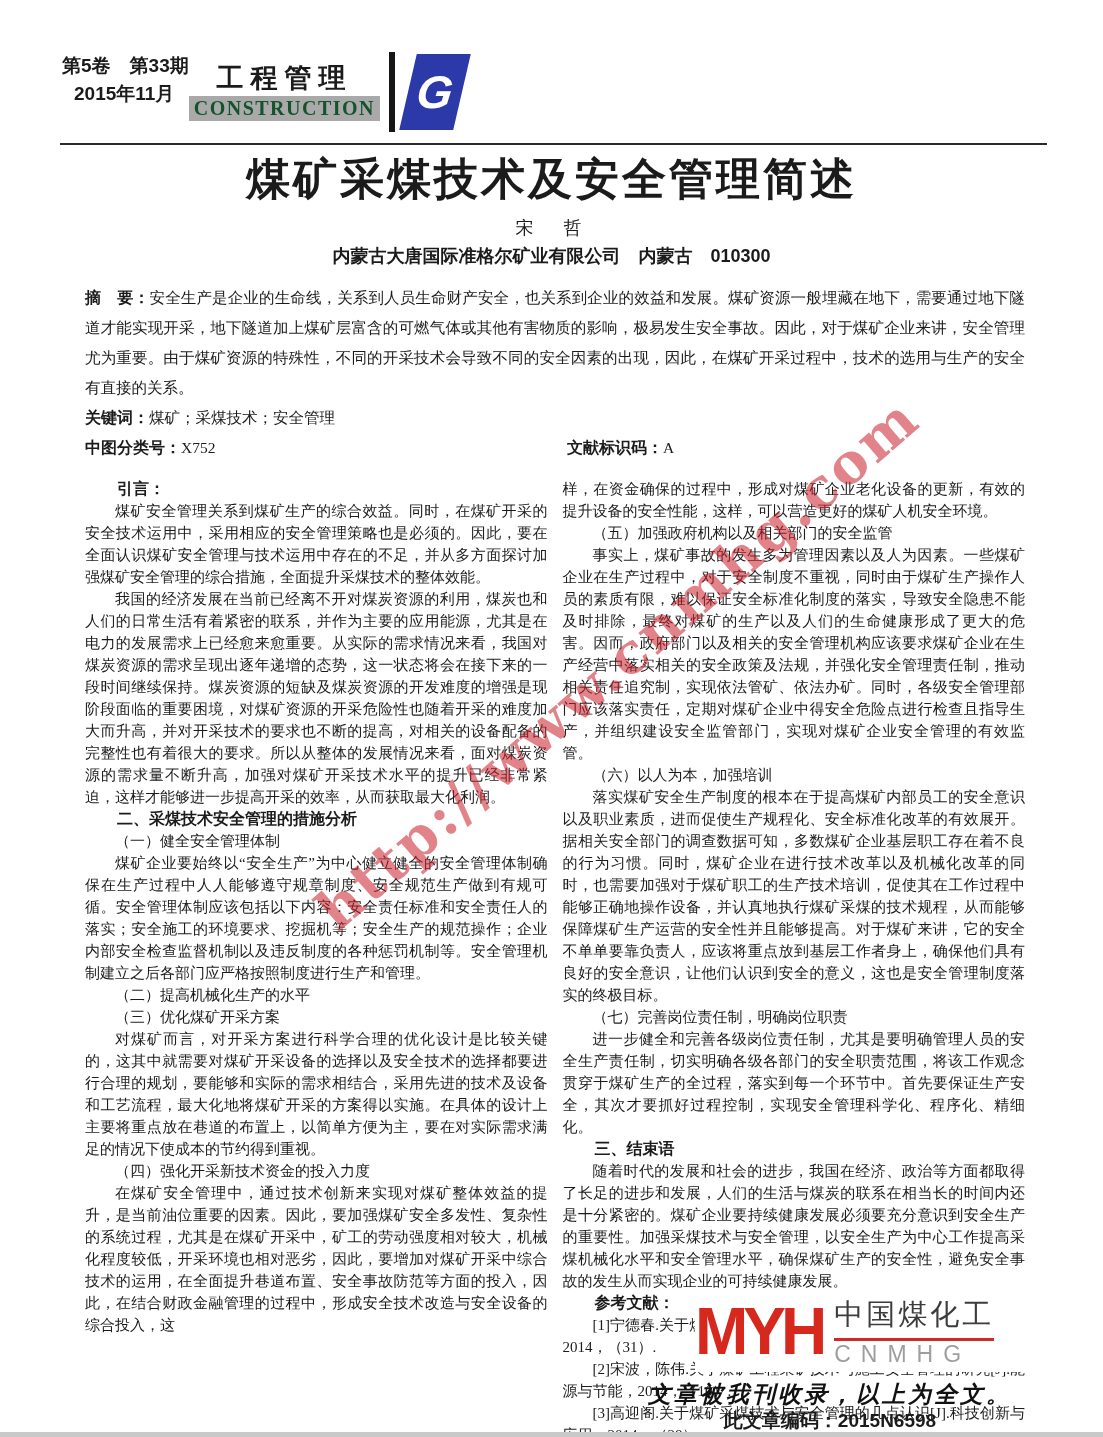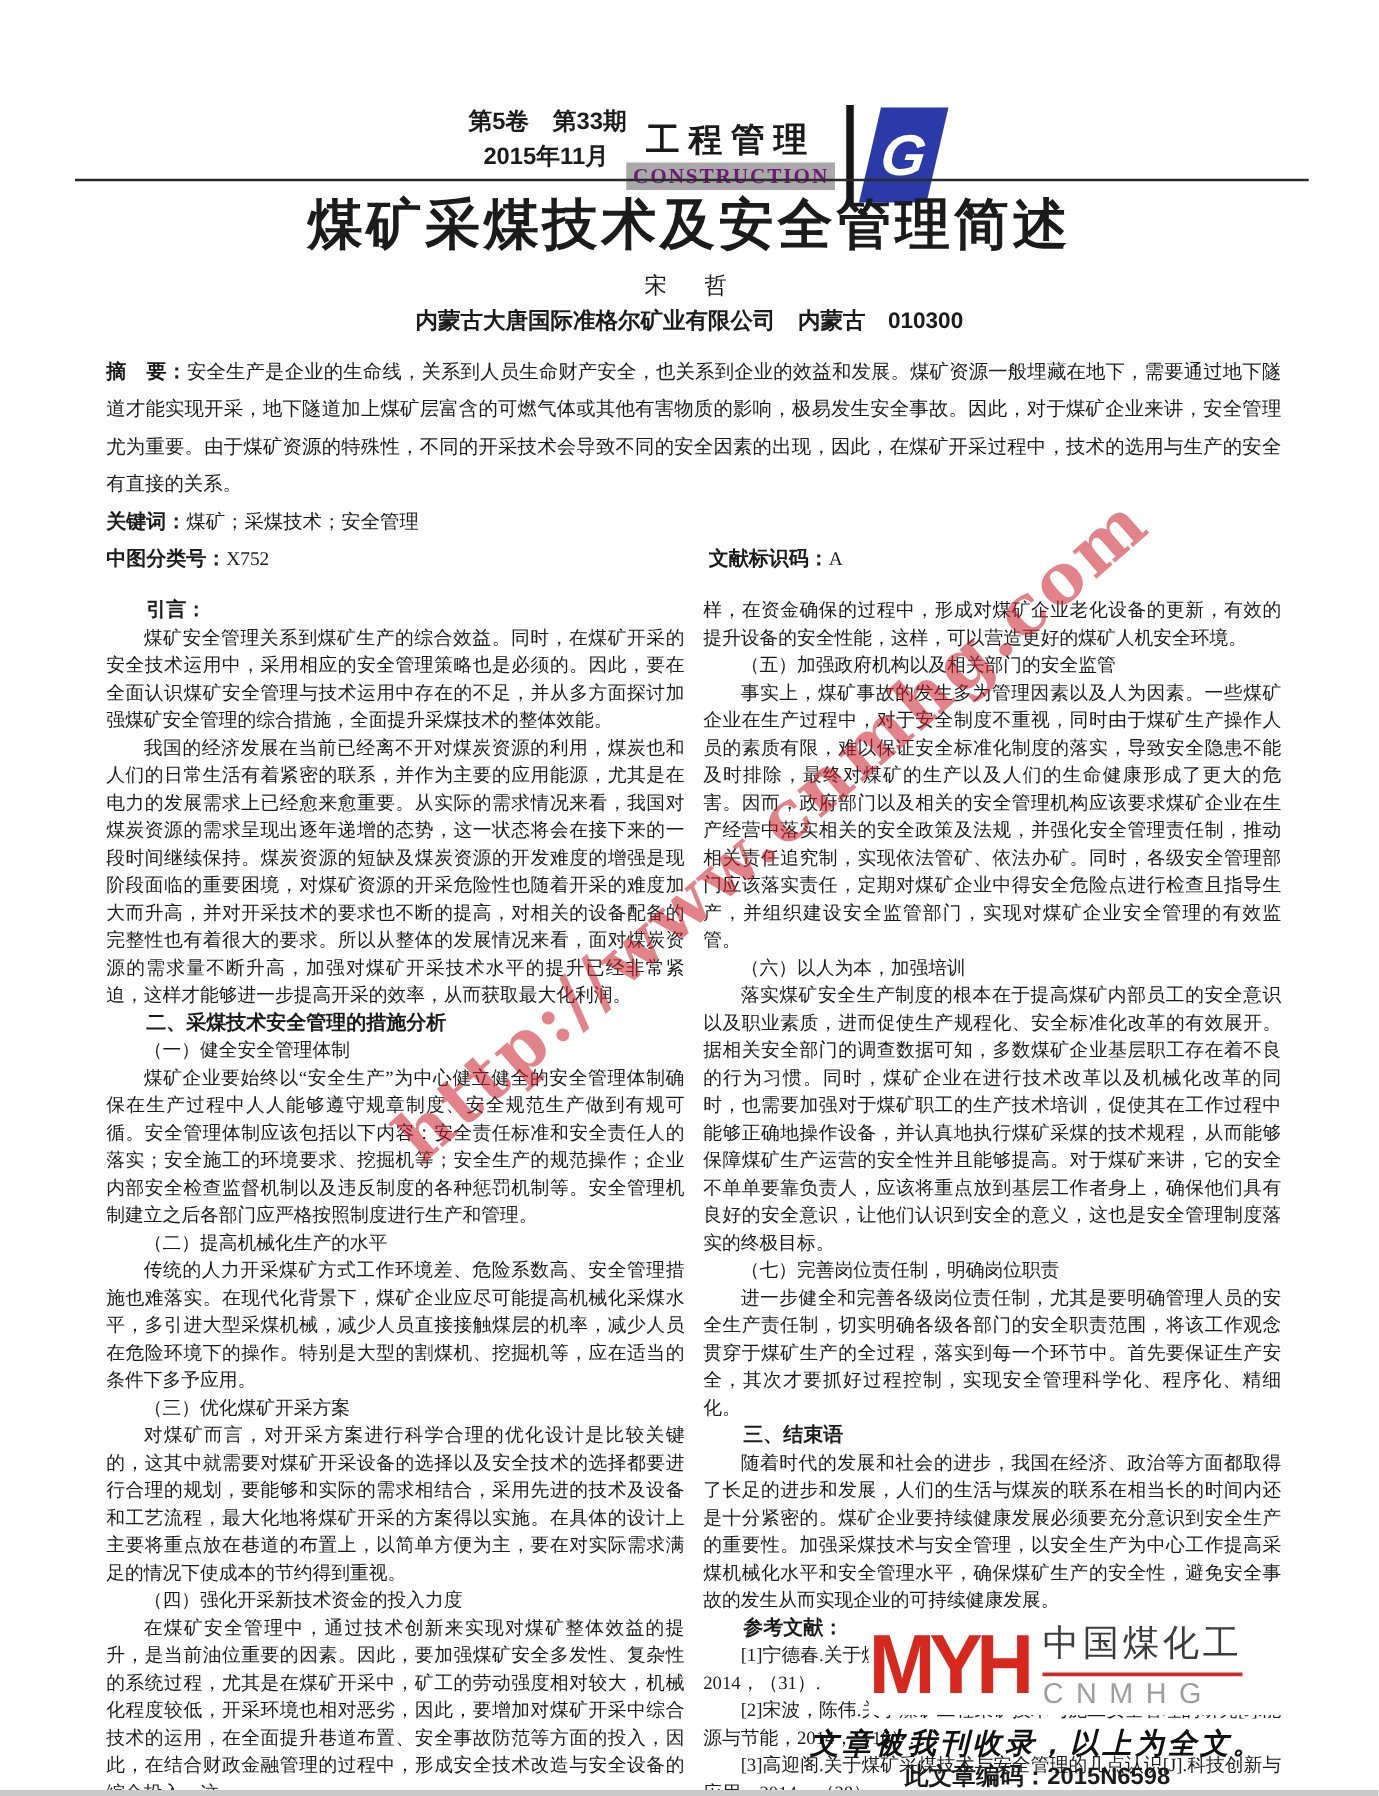--- a/index.html
+++ b/index.html
@@ -1,30 +1,30 @@
 <!DOCTYPE html>
 <html lang="zh"><head>
 <meta charset="utf-8">
 <style>
   html,body{margin:0;padding:0;background:#ffffff;}
   .page{position:relative;width:1103px;height:1437px;background:#fff;overflow:hidden;
         font-family:"Liberation Serif","DejaVu Serif",serif;color:#1b1b1b;}
 
   
   .jheader{position:absolute;top:52px;left:62px;right:40px;display:flex;
-           justify-content:center;align-items:flex-start;margin-top:32px;}
+           justify-content:flex-start;align-items:flex-start;}
   .jh-left{font-family:"Liberation Sans","DejaVu Sans",sans-serif;font-weight:bold;
            font-size:19px;line-height:28px;}
   .jh-date{padding-left:12px;}
   .jh-right{display:flex;align-items:center;gap:9px;}
   .jh-mast{text-align:center;}
   .jh-cn{font-family:"Liberation Sans","DejaVu Sans",sans-serif;font-weight:bold;
          font-size:27px;letter-spacing:7px;line-height:30px;}
-  .jh-en{background:#a9a9a9;color:#701a75;font-family:"Liberation Serif",serif;
-         font-weight:bold;font-size:17px;letter-spacing:1.5px;padding:1px 5px;margin-top:3px;}
+  .jh-en{background:#a9a9a9;color:#14532d;font-family:"Liberation Serif",serif;
+         font-weight:bold;font-size:20px;letter-spacing:1.5px;padding:1px 5px;margin-top:3px;}
   .jh-bar{width:6px;height:80px;background:#161616;}
   .jh-logo{width:54px;height:76px;background:#2b3aa8;transform:skewX(-13deg);
            display:flex;align-items:center;justify-content:center;margin-left:4px;}
   .jh-logo span{color:#fff;font-family:"Liberation Sans",sans-serif;font-weight:bold;
                 font-style:italic;font-size:46px;transform:skewX(6deg);}
   .rule{position:absolute;left:60px;right:56px;top:143px;border-top:2px solid #2a2a2a;}
 
   
   .title{position:absolute;top:150px;left:0;width:100%;text-align:center;margin:0;
          font-family:"Liberation Sans","DejaVu Sans",sans-serif;font-weight:bold;
@@ -122,21 +122,20 @@
 
     <div class="columns">
       <div class="col">
           <p class="blk h1">引言：</p>
           <p class="blk p">煤矿安全管理关系到煤矿生产的综合效益。同时，在煤矿开采的安全技术运用中，采用相应的安全管理策略也是必须的。因此，要在全面认识煤矿安全管理与技术运用中存在的不足，并从多方面探讨加强煤矿安全管理的综合措施，全面提升采煤技术的整体效能。</p>
           <p class="blk p">我国的经济发展在当前已经离不开对煤炭资源的利用，煤炭也和人们的日常生活有着紧密的联系，并作为主要的应用能源，尤其是在电力的发展需求上已经愈来愈重要。从实际的需求情况来看，我国对煤炭资源的需求呈现出逐年递增的态势，这一状态将会在接下来的一段时间继续保持。煤炭资源的短缺及煤炭资源的开发难度的增强是现阶段面临的重要困境，对煤矿资源的开采危险性也随着开采的难度加大而升高，并对开采技术的要求也不断的提高，对相关的设备配备的完整性也有着很大的要求。所以从整体的发展情况来看，面对煤炭资源的需求量不断升高，加强对煤矿开采技术水平的提升已经非常紧迫，这样才能够进一步提高开采的效率，从而获取最大化利润。</p>
           <p class="blk h1">二、采煤技术安全管理的措施分析</p>
           <p class="blk sub">（一）健全安全管理体制</p>
           <p class="blk p">煤矿企业要始终以“安全生产”为中心健立健全的安全管理体制确保在生产过程中人人能够遵守规章制度、安全规范生产做到有规可循。安全管理体制应该包括以下内容：安全责任标准和安全责任人的落实；安全施工的环境要求、挖掘机等；安全生产的规范操作；企业内部安全检查监督机制以及违反制度的各种惩罚机制等。安全管理机制建立之后各部门应严格按照制度进行生产和管理。</p>
           <p class="blk sub">（二）提高机械化生产的水平</p>
-          <p class="blk p">传统的人力开采煤矿方式工作环境差、危险系数高、安全管理措施也难落实。在现代化背景下，煤矿企业应尽可能提高机械化采煤水平，多引进大型采煤机械，减少人员直接接触煤层的机率，减少人员在危险环境下的操作。特别是大型的割煤机、挖掘机等，应在适当的条件下多予应用。</p>
           <p class="blk sub">（三）优化煤矿开采方案</p>
           <p class="blk p">对煤矿而言，对开采方案进行科学合理的优化设计是比较关键的，这其中就需要对煤矿开采设备的选择以及安全技术的选择都要进行合理的规划，要能够和实际的需求相结合，采用先进的技术及设备和工艺流程，最大化地将煤矿开采的方案得以实施。在具体的设计上主要将重点放在巷道的布置上，以简单方便为主，要在对实际需求满足的情况下使成本的节约得到重视。</p>
           <p class="blk sub">（四）强化开采新技术资金的投入力度</p>
           <p class="blk p">在煤矿安全管理中，通过技术创新来实现对煤矿整体效益的提升，是当前油位重要的因素。因此，要加强煤矿安全多发性、复杂性的系统过程，尤其是在煤矿开采中，矿工的劳动强度相对较大，机械化程度较低，开采环境也相对恶劣，因此，要增加对煤矿开采中综合技术的运用，在全面提升巷道布置、安全事故防范等方面的投入，因此，在结合财政金融管理的过程中，形成安全技术改造与安全设备的综合投入，这</p>
         </div>
       <div class="col">
           <p class="blk p-cont">样，在资金确保的过程中，形成对煤矿企业老化设备的更新，有效的提升设备的安全性能，这样，可以营造更好的煤矿人机安全环境。</p>
           <p class="blk sub">（五）加强政府机构以及相关部门的安全监管</p>
           <p class="blk p">事实上，煤矿事故的发生多为管理因素以及人为因素。一些煤矿企业在生产过程中，对于安全制度不重视，同时由于煤矿生产操作人员的素质有限，难以保证安全标准化制度的落实，导致安全隐患不能及时排除，最终对煤矿的生产以及人们的生命健康形成了更大的危害。因而，政府部门以及相关的安全管理机构应该要求煤矿企业在生产经营中落实相关的安全政策及法规，并强化安全管理责任制，推动相关责任追究制，实现依法管矿、依法办矿。同时，各级安全管理部门应该落实责任，定期对煤矿企业中得安全危险点进行检查且指导生产，并组织建设安全监管部门，实现对煤矿企业安全管理的有效监管。</p>
           <p class="blk sub">（六）以人为本，加强培训</p>

